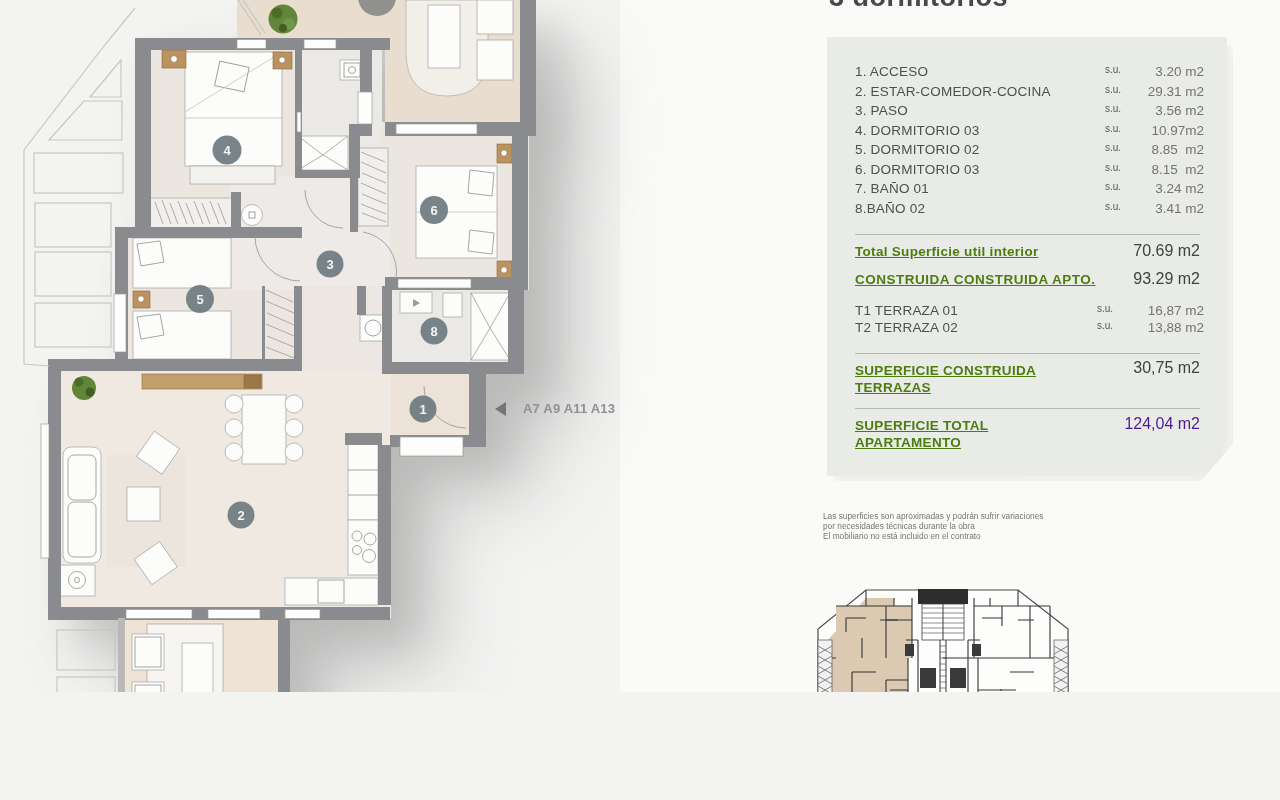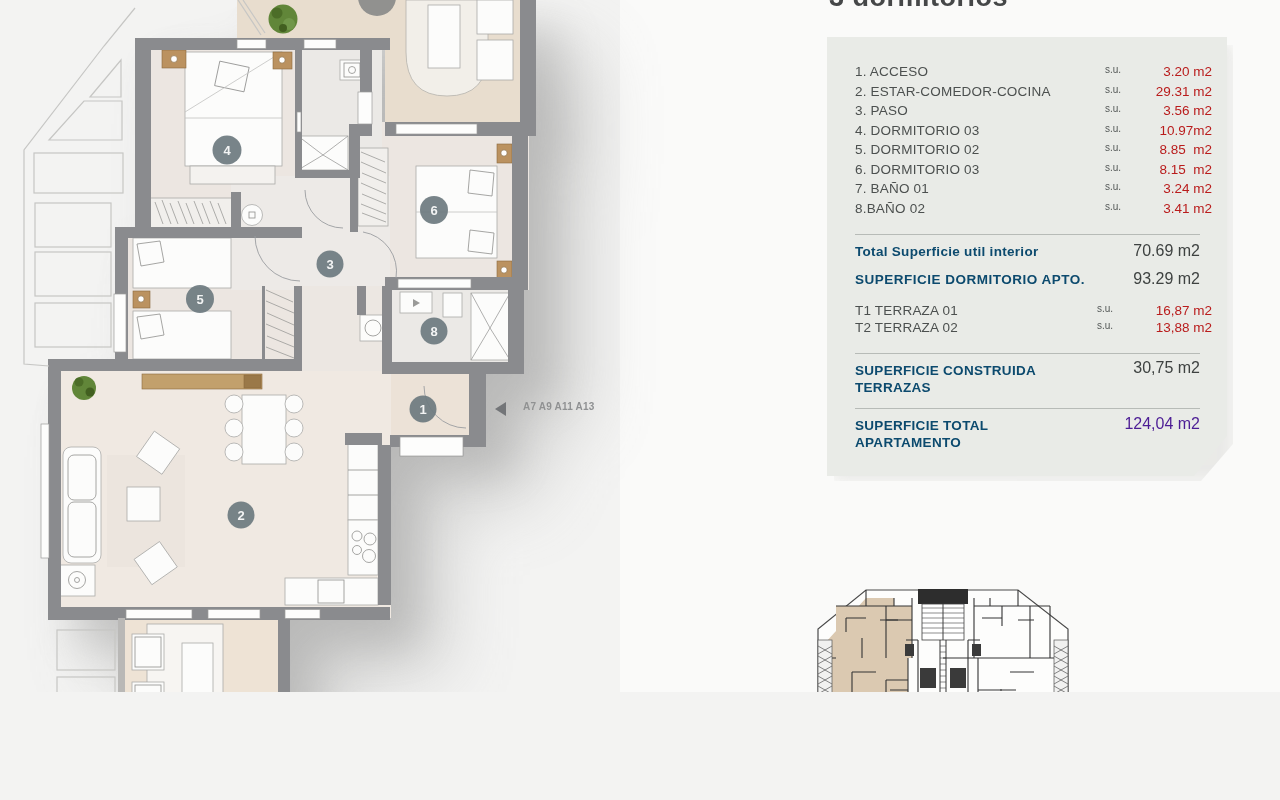--- a/index.html
+++ b/index.html
@@ -6,27 +6,27 @@
 body{width:1280px;height:800px;font-family:"Liberation Sans",sans-serif;background:#f3f3f2;overflow:hidden;}
 #page{position:relative;width:1280px;height:692px;overflow:hidden;}
 #rightbg{position:absolute;left:620px;top:0;width:660px;height:800px;background:#fafaf9;}
 #panel{position:absolute;left:827px;top:37px;width:400px;height:439px;background:#e9ebe7;
 clip-path:polygon(0 0,100% 0,100% 399px,367px 100%,0 100%);}
 #panelshadow{position:absolute;left:834px;top:45px;width:399px;height:436px;background:#d9d9d6;filter:blur(7px);opacity:.5;
 clip-path:polygon(0 0,100% 0,100% 399px,367px 100%,0 100%);}
 #heading{position:absolute;left:829px;top:-18px;font-size:27px;font-weight:bold;color:#454748;letter-spacing:.5px;}
 .nm{position:absolute;left:28px;font-size:13.5px;color:#4c504f;letter-spacing:.2px;white-space:pre;}
 .su{position:absolute;left:278px;font-size:10px;color:#555958;}
-.val{position:absolute;left:252px;width:133px;text-align:right;font-size:13.5px;color:#b91c1c;}
+.val{position:absolute;left:244px;width:133px;text-align:right;font-size:13.5px;color:#737373;}
 .row{position:absolute;left:0;width:400px;height:20px;}
 .hr{position:absolute;left:28px;width:345px;height:1px;background:#b7bbb7;}
-.tlab{position:absolute;left:28px;font-size:13.5px;font-weight:bold;color:#0c4a6e;letter-spacing:.3px;}
+.tlab{position:absolute;left:28px;font-size:13.5px;font-weight:bold;color:#4d7c0f;letter-spacing:.3px;text-decoration:underline;}
 .tval{position:absolute;left:173px;width:200px;text-align:right;font-size:16px;font-weight:normal;color:#3e4241;}
 #disclaimer{position:absolute;left:823px;top:511px;font-size:8.3px;color:#757573;line-height:10px;}
-#a7txt{position:absolute;left:523px;top:401px;font-size:10px;font-weight:bold;color:#8d8f91;letter-spacing:0.2px;}
+#a7txt{position:absolute;left:523px;top:401px;font-size:13px;font-weight:bold;color:#8d8f91;letter-spacing:0.2px;}
 </style>
 </head>
 <body>
 <div id="page">
   <div id="rightbg"></div>
   <div id="panelshadow"></div>
   <div id="panel"></div>
   <div id="heading">3 dormitorios</div>
   <div id="paneltext" style="position:absolute;left:827px;top:37px;width:400px;height:439px;">
     <div class="row" style="top:27px;">
@@ -65,41 +65,42 @@
         <span class="val">3.24 m2</span>
       </div>
     <div class="row" style="top:163.5px;padding-left:32px;">
         <span class="nm">8.BAÑO 02</span>
         <span class="su">s.u.</span>
         <span class="val">3.41 m2</span>
       </div>
     <div class="hr" style="top:197px;"></div>
     <div class="tlab" style="top:207px;">Total Superficie util interior</div>
     <div class="tval" style="top:205px;">70.69 m2</div>
-    <div class="tlab" style="top:235px;letter-spacing:.5px;">SUPERFICIE DORMITORIO APTO.</div>
+    <div class="tlab" style="top:235px;letter-spacing:.5px;">CONSTRUIDA CONSTRUIDA APTO.</div>
     <div class="tval" style="top:233px;">93.29 m2</div>
     <div class="row" style="top:266px;">
         <span class="nm">T1 TERRAZA 01</span>
         <span class="su" style="left:270px;">s.u.</span>
         <span class="val">16,87 m2</span>
       </div>
     <div class="row" style="top:283px;">
         <span class="nm">T2 TERRAZA 02</span>
         <span class="su" style="left:270px;">s.u.</span>
         <span class="val">13,88 m2</span>
       </div>
     <div class="hr" style="top:316px;"></div>
     <div class="tlab" style="top:326px;">SUPERFICIE CONSTRUIDA</div>
     <div class="tlab" style="top:343px;">TERRAZAS</div>
     <div class="tval" style="top:322px;">30,75 m2</div>
     <div class="hr" style="top:371px;"></div>
     <div class="tlab" style="top:381px;">SUPERFICIE TOTAL</div>
     <div class="tlab" style="top:398px;">APARTAMENTO</div>
     <div class="tval" style="top:378px;color:#4c1d95;">124,04 m2</div>
   </div>
+  <div id="disclaimer">Las superficies son aproximadas y podrán sufrir variaciones<br>por necesidades técnicas durante la obra<br>El mobiliario no está incluido en el contrato</div>
   <div id="a7txt">A7 A9 A11 A13</div>
   <svg id="plan" width="1280" height="800" viewBox="0 0 1280 800" style="position:absolute;left:0;top:0;" xmlns="http://www.w3.org/2000/svg">
   <defs>
     <filter id="b5" x="-50%" y="-50%" width="200%" height="200%">
           <feGaussianBlur stdDeviation="5"></feGaussianBlur>
         </filter>
     <filter id="b22" x="-40%" y="-40%" width="180%" height="180%">
           <feGaussianBlur stdDeviation="20"></feGaussianBlur>
         </filter>
     <filter id="b36" x="-60%" y="-60%" width="220%" height="220%">

